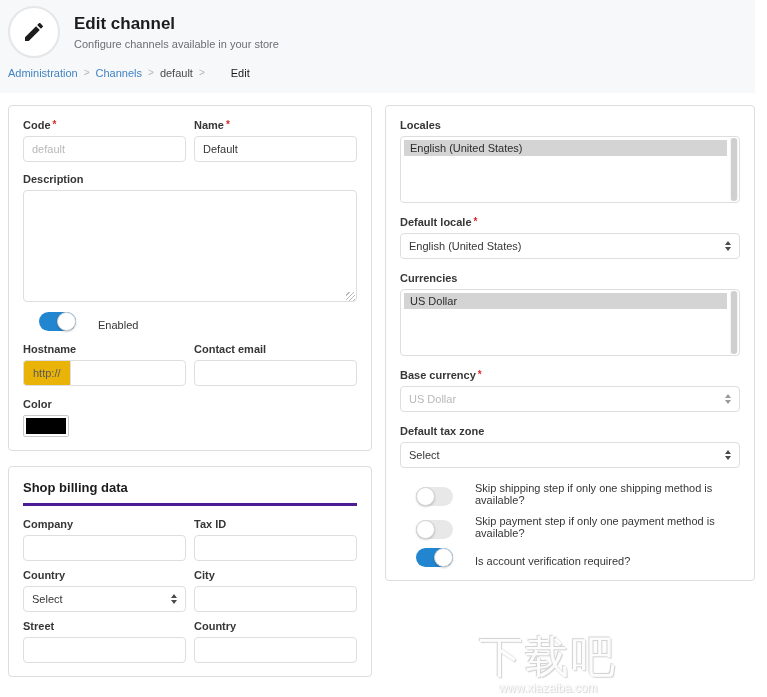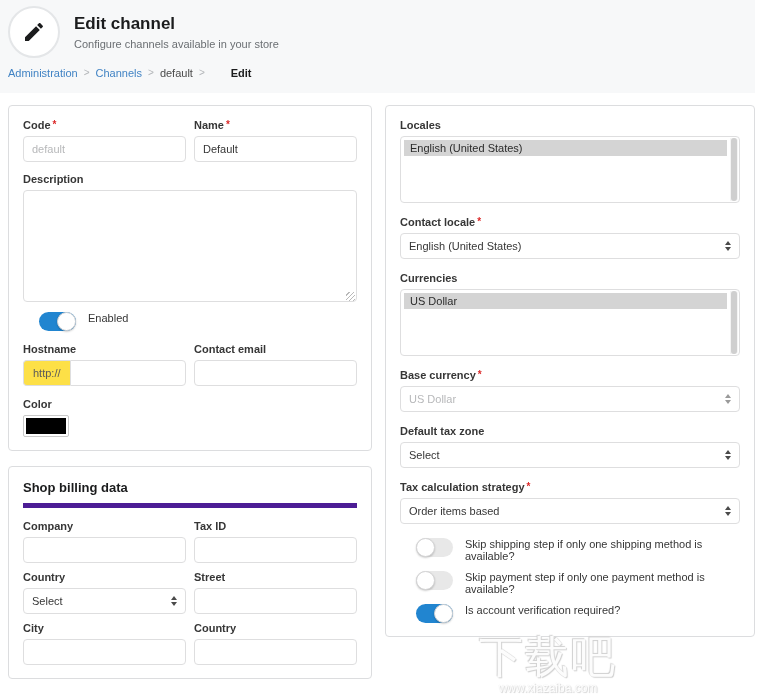--- a/index.html
+++ b/index.html
@@ -17,21 +17,21 @@
   .icon-circle {
     width:52px; height:52px; border-radius:50%; background:#fff;
     border:2px solid #e4e6e8; display:flex; align-items:center; justify-content:center; flex:none;
   }
   .icon-circle svg { width:24px; height:24px; }
   .title { font-size:17px; font-weight:bold; color:#1b1c1d; line-height:1.2; }
   .subtitle { font-size:11px; color:#6b6f73; margin-top:3px; }
   .breadcrumb { margin-top:9px; font-size:11px; display:flex; gap:6px; align-items:flex-start; }
   .crumb-link { color:#4183c4; cursor:pointer; }
   .crumb-plain { color:#4a4a4a; }
-  .crumb-current { color:#1b1c1d; font-weight:bold;padding-left:20px; }
+  .crumb-current { color:#1b1c1d; font-weight:normal;padding-left:20px; }
   .crumb-sep { color:#b3b6b9; font-size:10px; }
 
   
   .content { display:flex; gap:13px; padding:12px 12px 0 8px; align-items:flex-start; }
   .col-left { width:364px; flex:none; }
   .col-right { width:370px; flex:none; }
   .card { background:#fff; border:1px solid #dcdddf; border-radius:4px; padding:13px 14px; }
   .card + .card, .actions { margin-top:15px; }
 
   .grid2 { display:grid; grid-template-columns:1fr 1fr; column-gap:12px; row-gap:11px;gap:8px; }
@@ -58,51 +58,51 @@
   .sel.disabled .sel-text { color:#b7b8ba; }
   .sel-text { overflow:hidden; white-space:nowrap; }
   .sel-arrows { display:flex; flex-direction:column; gap:2px; align-items:center; flex:none; margin-left:6px; }
   .sel-arrows i { display:block; width:0; height:0; border-left:3px solid transparent; border-right:3px solid transparent; }
   .sel-arrows i.up { border-bottom:4px solid #4a4a4a; }
   .sel-arrows i.down { border-top:4px solid #4a4a4a; }
   .sel.disabled .sel-arrows i.up { border-bottom-color:#9a9a9a; }
   .sel.disabled .sel-arrows i.down { border-top-color:#9a9a9a; }
 
   
-  .toggle-row { display:flex; align-items:flex-start; gap:12px;padding-left:16px; }
+  .toggle-row { display:flex; align-items:flex-end; gap:22px;padding-left:16px; }
   .toggle { width:37px; height:19px; border-radius:10px; background:#e8e8e8; position:relative; flex:none; cursor:pointer; }
   .toggle .knob { position:absolute; top:0; left:0; width:19px; height:19px; border-radius:50%; background:#fff;
     border:1px solid #d4d4d5; box-shadow:0 1px 2px rgba(0,0,0,.2); }
   .toggle.on { background:#2185d0; }
   .toggle.on .knob { left:auto; right:0; }
   .toggle-label { color:#363636; }
 
   
   .input-group { display:flex; }
-  .input-addon { background:#fde047; border:1px solid #dededf; border-right:none; border-radius:4px 0 0 4px;
+  .input-addon { background:#eab308; border:1px solid #dededf; border-right:none; border-radius:4px 0 0 4px;
     padding:0 9px; height:26px; display:flex; align-items:center; color:#5a5a5a; flex:none; }
   .input-group .tinput { border-radius:0 4px 4px 0; }
 
   
   .color-input { width:46px; height:22px; border:1px solid #c9c9c9; border-radius:2px; background:#fff;
     padding:2px; cursor:pointer; }
   .color-input .swatch { width:100%; height:100%; }
 
   
   .listbox { border:1px solid #dededf; border-radius:4px; height:67px; position:relative; background:#fff; overflow:hidden; padding:3px 12px 3px 3px; }
   .listbox-option { background:#d4d4d4; color:#2b2b2b; padding:2px 6px; font-size:11px; cursor:default; }
   .listbox-scroll { position:absolute; top:1px; right:1px; bottom:1px; width:8px; background:#f4f4f4; border-radius:0 3px 3px 0; }
   .listbox-scroll .thumb { position:absolute; top:0; left:1px; width:6px; height:100%; background:#cfcfcf; border-radius:3px; }
 
   .fgroup { margin-bottom:13px; }
   .fgroup:last-child { margin-bottom:0; }
   .settings-toggles { display:flex; flex-direction:column; gap:9px; margin-top:14px; }
 
   
-  .card-heading { font-size:13px; font-weight:bold; color:#1b1c1d; padding-bottom:8px; border-bottom:5px solid #4c1d95; margin-bottom:12px; }
+  .card-heading { font-size:13px; font-weight:bold; color:#1b1c1d; padding-bottom:8px; border-bottom:3px solid #4c1d95; margin-bottom:12px; }
 
   
   .watermark { position:absolute; right:8px; bottom:2px; text-align:center; pointer-events:none; font-family:sans-serif; }
   .watermark-text { font-size:44px; font-weight:normal; color:rgba(255,255,255,0.92);
     text-shadow:0 0 1px #d8d8d8, 1px 1px 1px #d0d0d0, -1px -1px 1px #d0d0d0; letter-spacing:2px; }
   .watermark-url { font-size:12px; color:rgba(255,255,255,0.95); margin-top:-6px;
     text-shadow:0 0 1px #d8d8d8, 1px 1px 1px #d4d4d4; }
 </style>
 </head>
 <body>
@@ -201,25 +201,25 @@
             <label class="field-label">Country</label>
             <div class="sel">
               <span class="sel-text">Select</span>
               <span class="sel-arrows">
                   <i class="up"></i>
                   <i class="down"></i>
                 </span>
             </div>
           </div>
           <div class="field">
+            <label class="field-label">City</label>
+            <input class="tinput" value="" style="">
+          </div>
+          <div class="field">
             <label class="field-label">Street</label>
-            <input class="tinput" value="" style="">
-          </div>
-          <div class="field">
-            <label class="field-label">City</label>
             <input class="tinput" value="" style="">
           </div>
           <div class="field">
             <label class="field-label">Country</label>
             <input class="tinput" value="" style="">
           </div>
         </div>
       </div>
 
     </div>
@@ -231,21 +231,21 @@
           <label class="field-label">Locales</label>
           <div class="listbox">
             <div class="listbox-option">English (United States)</div>
             <div class="listbox-scroll">
                 <div class="thumb"></div>
               </div>
           </div>
         </div>
 
         <div class="fgroup">
-          <label class="field-label"><span>Contact locale</span><span class="req">*</span></label>
+          <label class="field-label"><span>Default locale</span><span class="req">*</span></label>
           <div class="sel">
             <span class="sel-text">English (United States)</span>
             <span class="sel-arrows">
                 <i class="up"></i>
                 <i class="down"></i>
               </span>
           </div>
         </div>
 
         <div class="fgroup">
@@ -273,30 +273,20 @@
           <label class="field-label">Default tax zone</label>
           <div class="sel">
             <span class="sel-text">Select</span>
             <span class="sel-arrows">
                 <i class="up"></i>
                 <i class="down"></i>
               </span>
           </div>
         </div>
 
-        <div class="fgroup">
-          <label class="field-label"><span>Tax calculation strategy</span><span class="req">*</span></label>
-          <div class="sel">
-            <span class="sel-text">Order items based</span>
-            <span class="sel-arrows">
-                <i class="up"></i>
-                <i class="down"></i>
-              </span>
-          </div>
-        </div>
 
         <div class="settings-toggles">
           <div class="toggle-row">
             <div class="toggle">
                 <div class="knob"></div>
               </div>
             <span class="toggle-label">Skip shipping step if only one shipping method is available?</span>
           </div>
           <div class="toggle-row">
             <div class="toggle">

